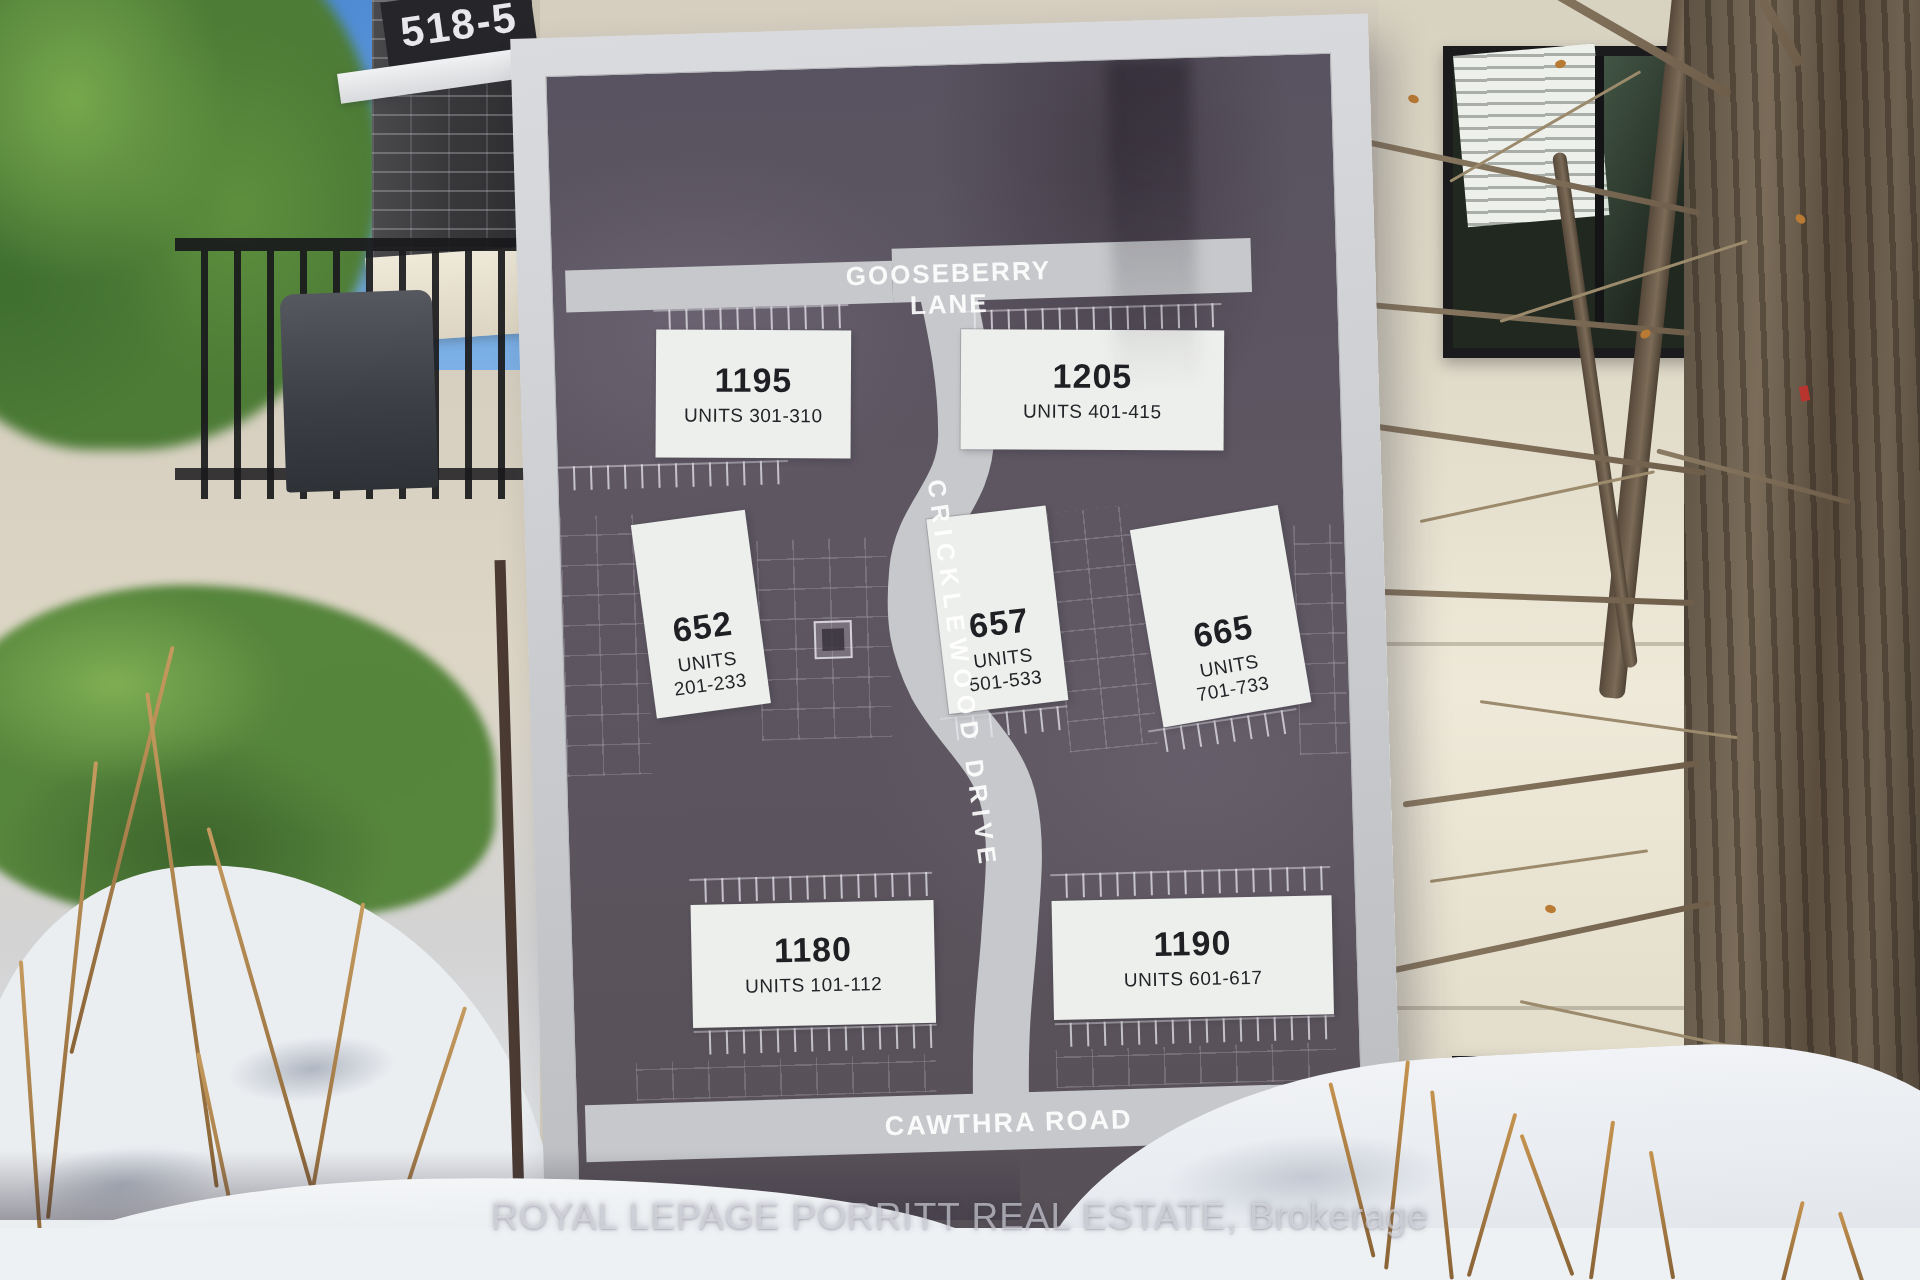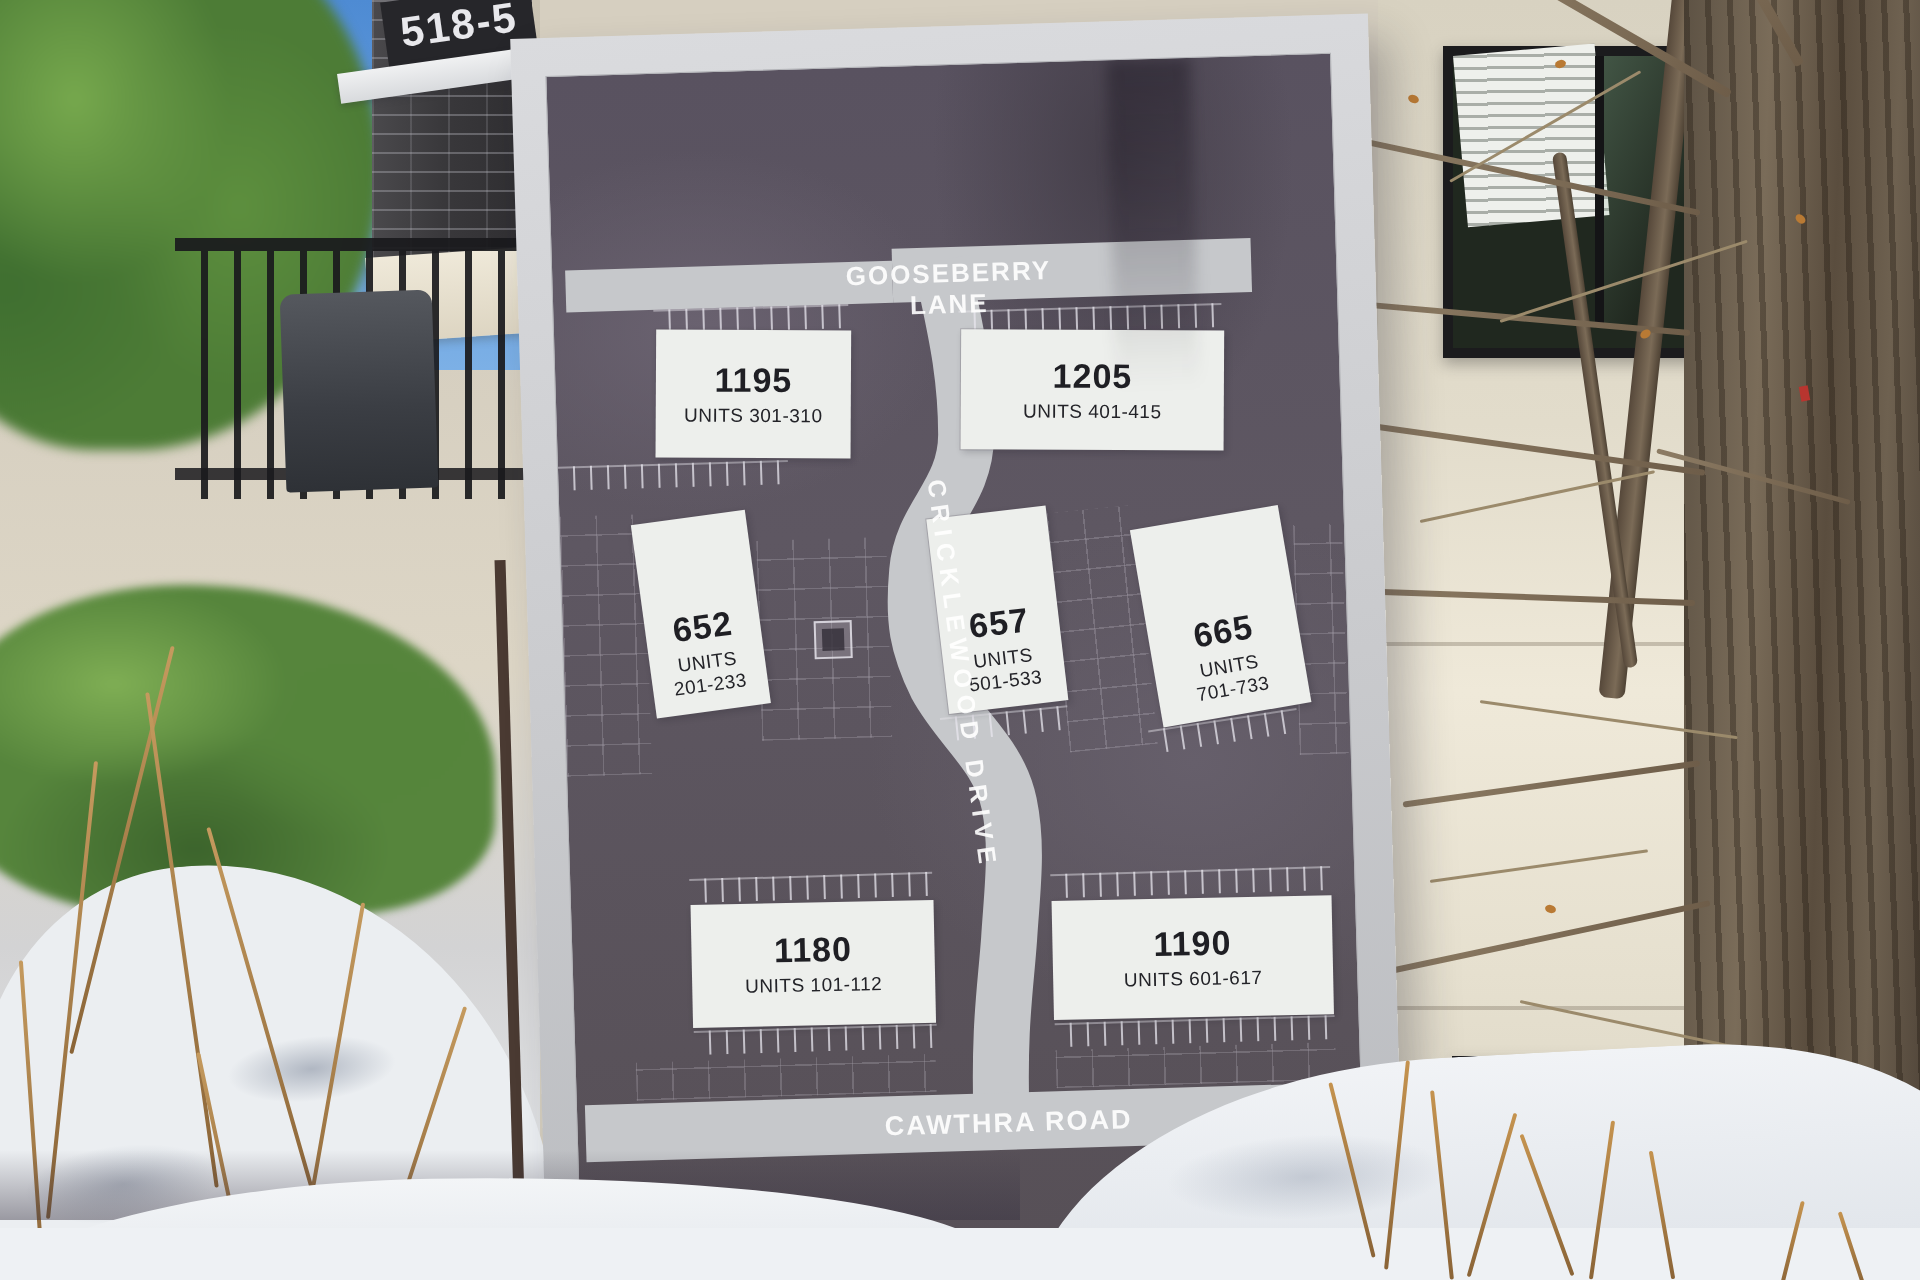--- a/index.html
+++ b/index.html
@@ -259,13 +259,14 @@
   <div class="abs grass" style="left:1350px;top:1080px;height:180px;transform:rotate(-14deg);"></div>
   <div class="abs grass" style="left:1395px;top:1060px;height:210px;transform:rotate(6deg);"></div>
   <div class="abs grass" style="left:1440px;top:1090px;height:190px;transform:rotate(-6deg);"></div>
   <div class="abs grass" style="left:1490px;top:1110px;height:170px;transform:rotate(16deg);"></div>
   <div class="abs grass" style="left:1545px;top:1130px;height:150px;transform:rotate(-20deg);"></div>
   <div class="abs grass" style="left:1600px;top:1120px;height:160px;transform:rotate(8deg);"></div>
   <div class="abs grass" style="left:1660px;top:1150px;height:130px;transform:rotate(-10deg);"></div>
   <div class="abs grass" style="left:1790px;top:1200px;height:90px;transform:rotate(14deg);"></div>
   <div class="abs grass" style="left:1850px;top:1210px;height:80px;transform:rotate(-18deg);"></div>
 
+  <div class="abs watermark">ROYAL LEPAGE PORRITT REAL ESTATE, Brokerage</div>
 </div>
 
 </body></html>

